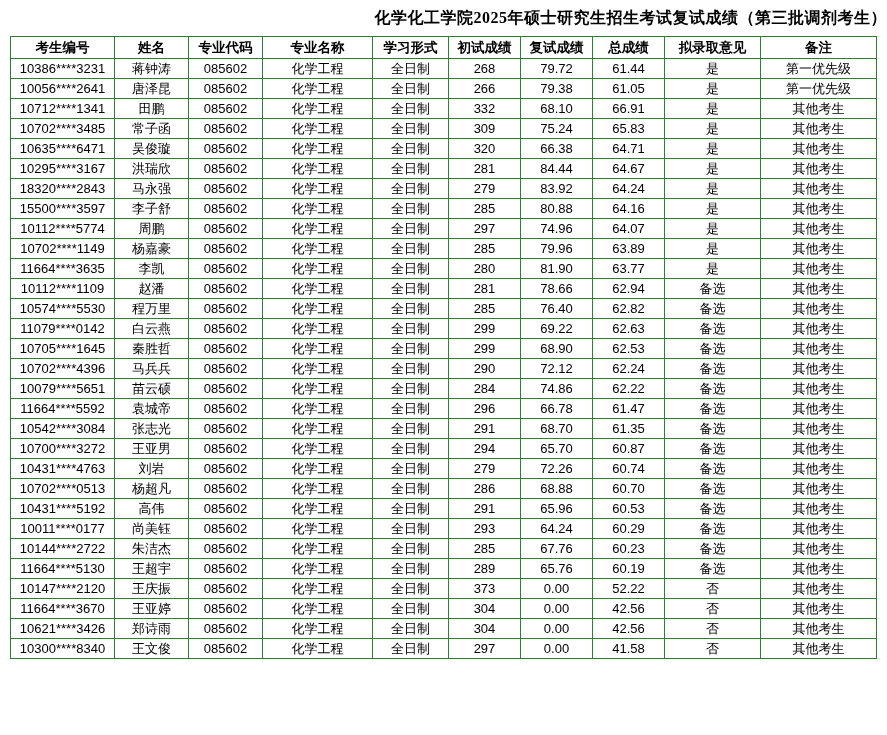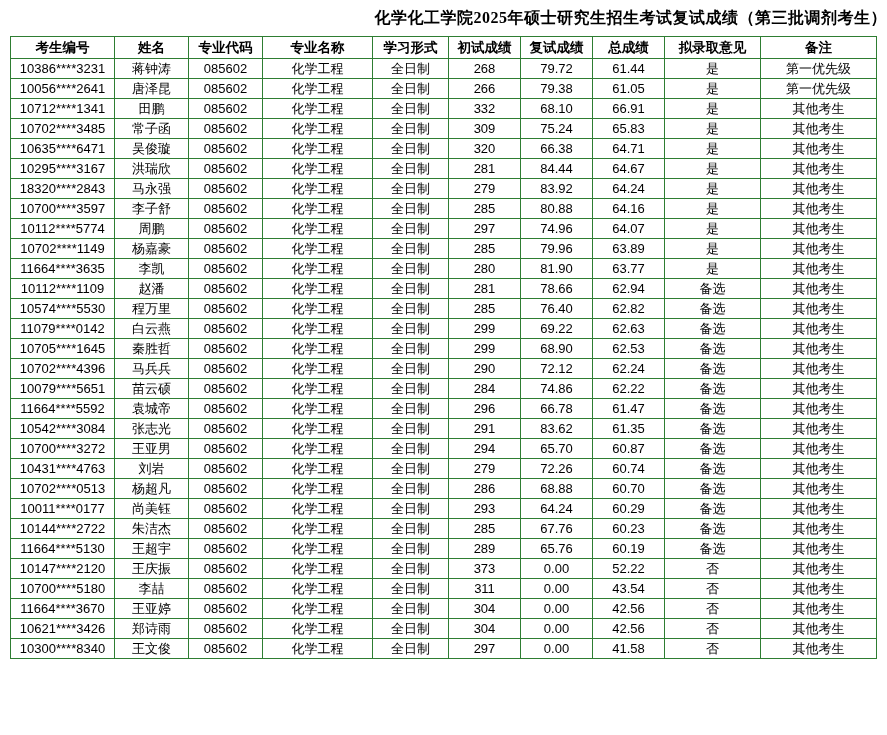--- a/index.html
+++ b/index.html
@@ -181,21 +181,21 @@
           <td>085602</td>
           <td>化学工程</td>
           <td>全日制</td>
           <td class="num">279</td>
           <td class="num">83.92</td>
           <td class="num">64.24</td>
           <td>是</td>
           <td>其他考生</td>
         </tr>
         <tr>
-          <td class="id">10700****3597</td>
+          <td class="id">15500****3597</td>
           <td>李子舒</td>
           <td>085602</td>
           <td>化学工程</td>
           <td>全日制</td>
           <td class="num">285</td>
           <td class="num">80.88</td>
           <td class="num">64.16</td>
           <td>是</td>
           <td>其他考生</td>
         </tr>
@@ -319,21 +319,21 @@
           <td>备选</td>
           <td>其他考生</td>
         </tr>
         <tr>
           <td class="id">10542****3084</td>
           <td>张志光</td>
           <td>085602</td>
           <td>化学工程</td>
           <td>全日制</td>
           <td class="num">291</td>
-          <td class="num">83.62</td>
+          <td class="num">68.70</td>
           <td class="num">61.35</td>
           <td>备选</td>
           <td>其他考生</td>
         </tr>
         <tr>
           <td class="id">10700****3272</td>
           <td>王亚男</td>
           <td>085602</td>
           <td>化学工程</td>
           <td>全日制</td>
@@ -357,20 +357,32 @@
         </tr>
         <tr>
           <td class="id">10702****0513</td>
           <td>杨超凡</td>
           <td>085602</td>
           <td>化学工程</td>
           <td>全日制</td>
           <td class="num">286</td>
           <td class="num">68.88</td>
           <td class="num">60.70</td>
+          <td>备选</td>
+          <td>其他考生</td>
+        </tr>
+        <tr>
+          <td class="id">10431****5192</td>
+          <td>高伟</td>
+          <td>085602</td>
+          <td>化学工程</td>
+          <td>全日制</td>
+          <td class="num">291</td>
+          <td class="num">65.96</td>
+          <td class="num">60.53</td>
           <td>备选</td>
           <td>其他考生</td>
         </tr>
         <tr>
           <td class="id">10011****0177</td>
           <td>尚美钰</td>
           <td>085602</td>
           <td>化学工程</td>
           <td>全日制</td>
           <td class="num">293</td>
@@ -409,32 +421,20 @@
           <td>085602</td>
           <td>化学工程</td>
           <td>全日制</td>
           <td class="num">373</td>
           <td class="num">0.00</td>
           <td class="num">52.22</td>
           <td>否</td>
           <td>其他考生</td>
         </tr>
         <tr>
-          <td class="id">10700****5180</td>
-          <td>李喆</td>
-          <td>085602</td>
-          <td>化学工程</td>
-          <td>全日制</td>
-          <td class="num">311</td>
-          <td class="num">0.00</td>
-          <td class="num">43.54</td>
-          <td>否</td>
-          <td>其他考生</td>
-        </tr>
-        <tr>
           <td class="id">11664****3670</td>
           <td>王亚婷</td>
           <td>085602</td>
           <td>化学工程</td>
           <td>全日制</td>
           <td class="num">304</td>
           <td class="num">0.00</td>
           <td class="num">42.56</td>
           <td>否</td>
           <td>其他考生</td>

